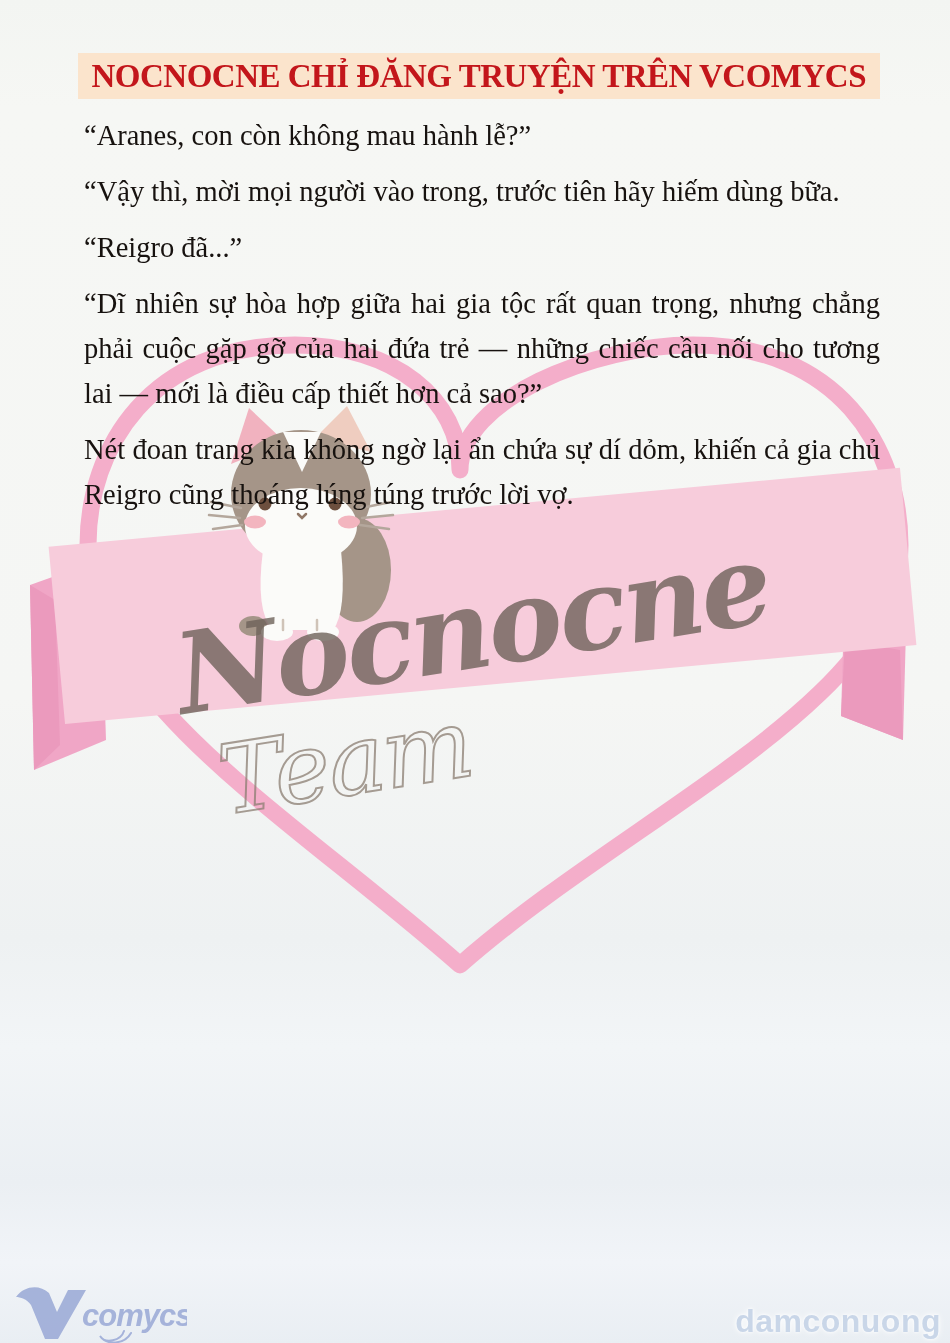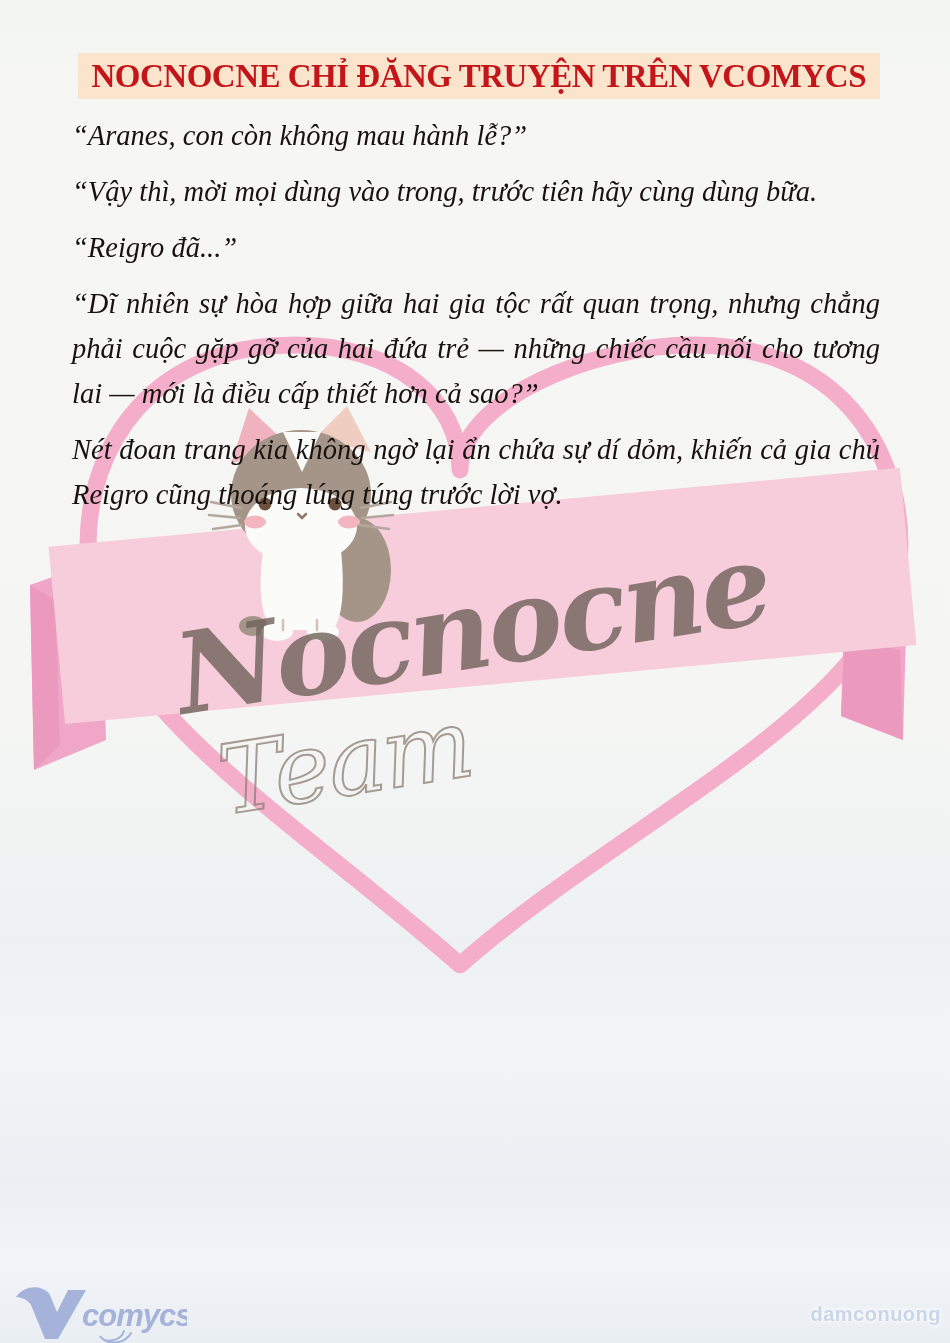--- a/index.html
+++ b/index.html
@@ -29,34 +29,33 @@
     display:inline-block;
     background:#fbe4cc;
     color:#c3161b;
     font-weight:bold;
     font-size:33px;
     line-height:46px;
     letter-spacing:-0.5px;
     padding:0 14px;
   }
   .content p{
-    margin:0 0 11px 0;
+    margin:0 0 11px 12px;
     font-size:28.5px;
     line-height:45px;
     color:#17120f;
     text-align:justify;
-    font-style:italic;
   }
   .logo{
     position:absolute;left:12px;top:1281px;z-index:3;opacity:.8;
   }
   .credit{
     position:absolute;right:9px;top:1303px;z-index:3;
     font-family:"Liberation Sans", sans-serif;
-    font-weight:bold;font-size:20px;letter-spacing:.5px;
+    font-weight:bold;font-size:32px;letter-spacing:.5px;
     color:#c9d6e8;
     text-shadow:0 0 7px #ffffff,0 0 3px #ffffff;
   }
   .wm-title{
     font-family:"DejaVu Serif", serif;
     font-weight:bold;font-style:italic;
     letter-spacing:-3px;
   }
   .wm-team{
     font-family:"DejaVu Serif", serif;
@@ -118,21 +117,21 @@
 
     <text class="wm-title" x="472" y="668" text-anchor="middle" font-size="112" fill="#6f635b" opacity="0.8" transform="rotate(-9 472 628)">Nocnocne</text>
     <text class="wm-team" x="345" y="795" text-anchor="middle" font-size="96" fill="none" stroke="#8b7e72" stroke-width="2" opacity="0.75" transform="rotate(-9 345 762)">Team</text>
   </svg>
 
   <div class="content">
     <div class="header">
       <span>NOCNOCNE CHỈ ĐĂNG TRUYỆN TRÊN VCOMYCS</span>
     </div>
     <p>“Aranes, con còn không mau hành lễ?”</p>
-    <p>“Vậy thì, mời mọi dùng vào trong, trước tiên hãy cùng dùng bữa.</p>
+    <p>“Vậy thì, mời mọi người vào trong, trước tiên hãy hiếm dùng bữa.</p>
     <p>“Reigro đã...”</p>
     <p>“Dĩ nhiên sự hòa hợp giữa hai gia tộc rất quan trọng, nhưng chẳng phải cuộc gặp gỡ của hai đứa trẻ — những chiếc cầu nối cho tương lai — mới là điều cấp thiết hơn cả sao?”</p>
     <p>Nét đoan trang kia không ngờ lại ẩn chứa sự dí dỏm, khiến cả gia chủ Reigro cũng thoáng lúng túng trước lời vợ.</p>
   </div>
 
   <svg class="logo" width="175" height="64" viewBox="0 0 175 64">
     <path d="M4 16 C12 5 27 3 37 12 L45 31 L56 9 L74 9 L46 58 L33 58 L19 24 C15 18 8 16 4 16 Z" fill="#94a4d4"></path>
     <text class="logo-text" x="70" y="45" font-size="31" fill="#94a4d4">comycs</text>
     <path d="M112 50 C109 60 93 63 88 55 C95 65 113 63 119 52" stroke="#94a4d4" stroke-width="2" fill="none" stroke-linecap="round"></path>
   </svg>

